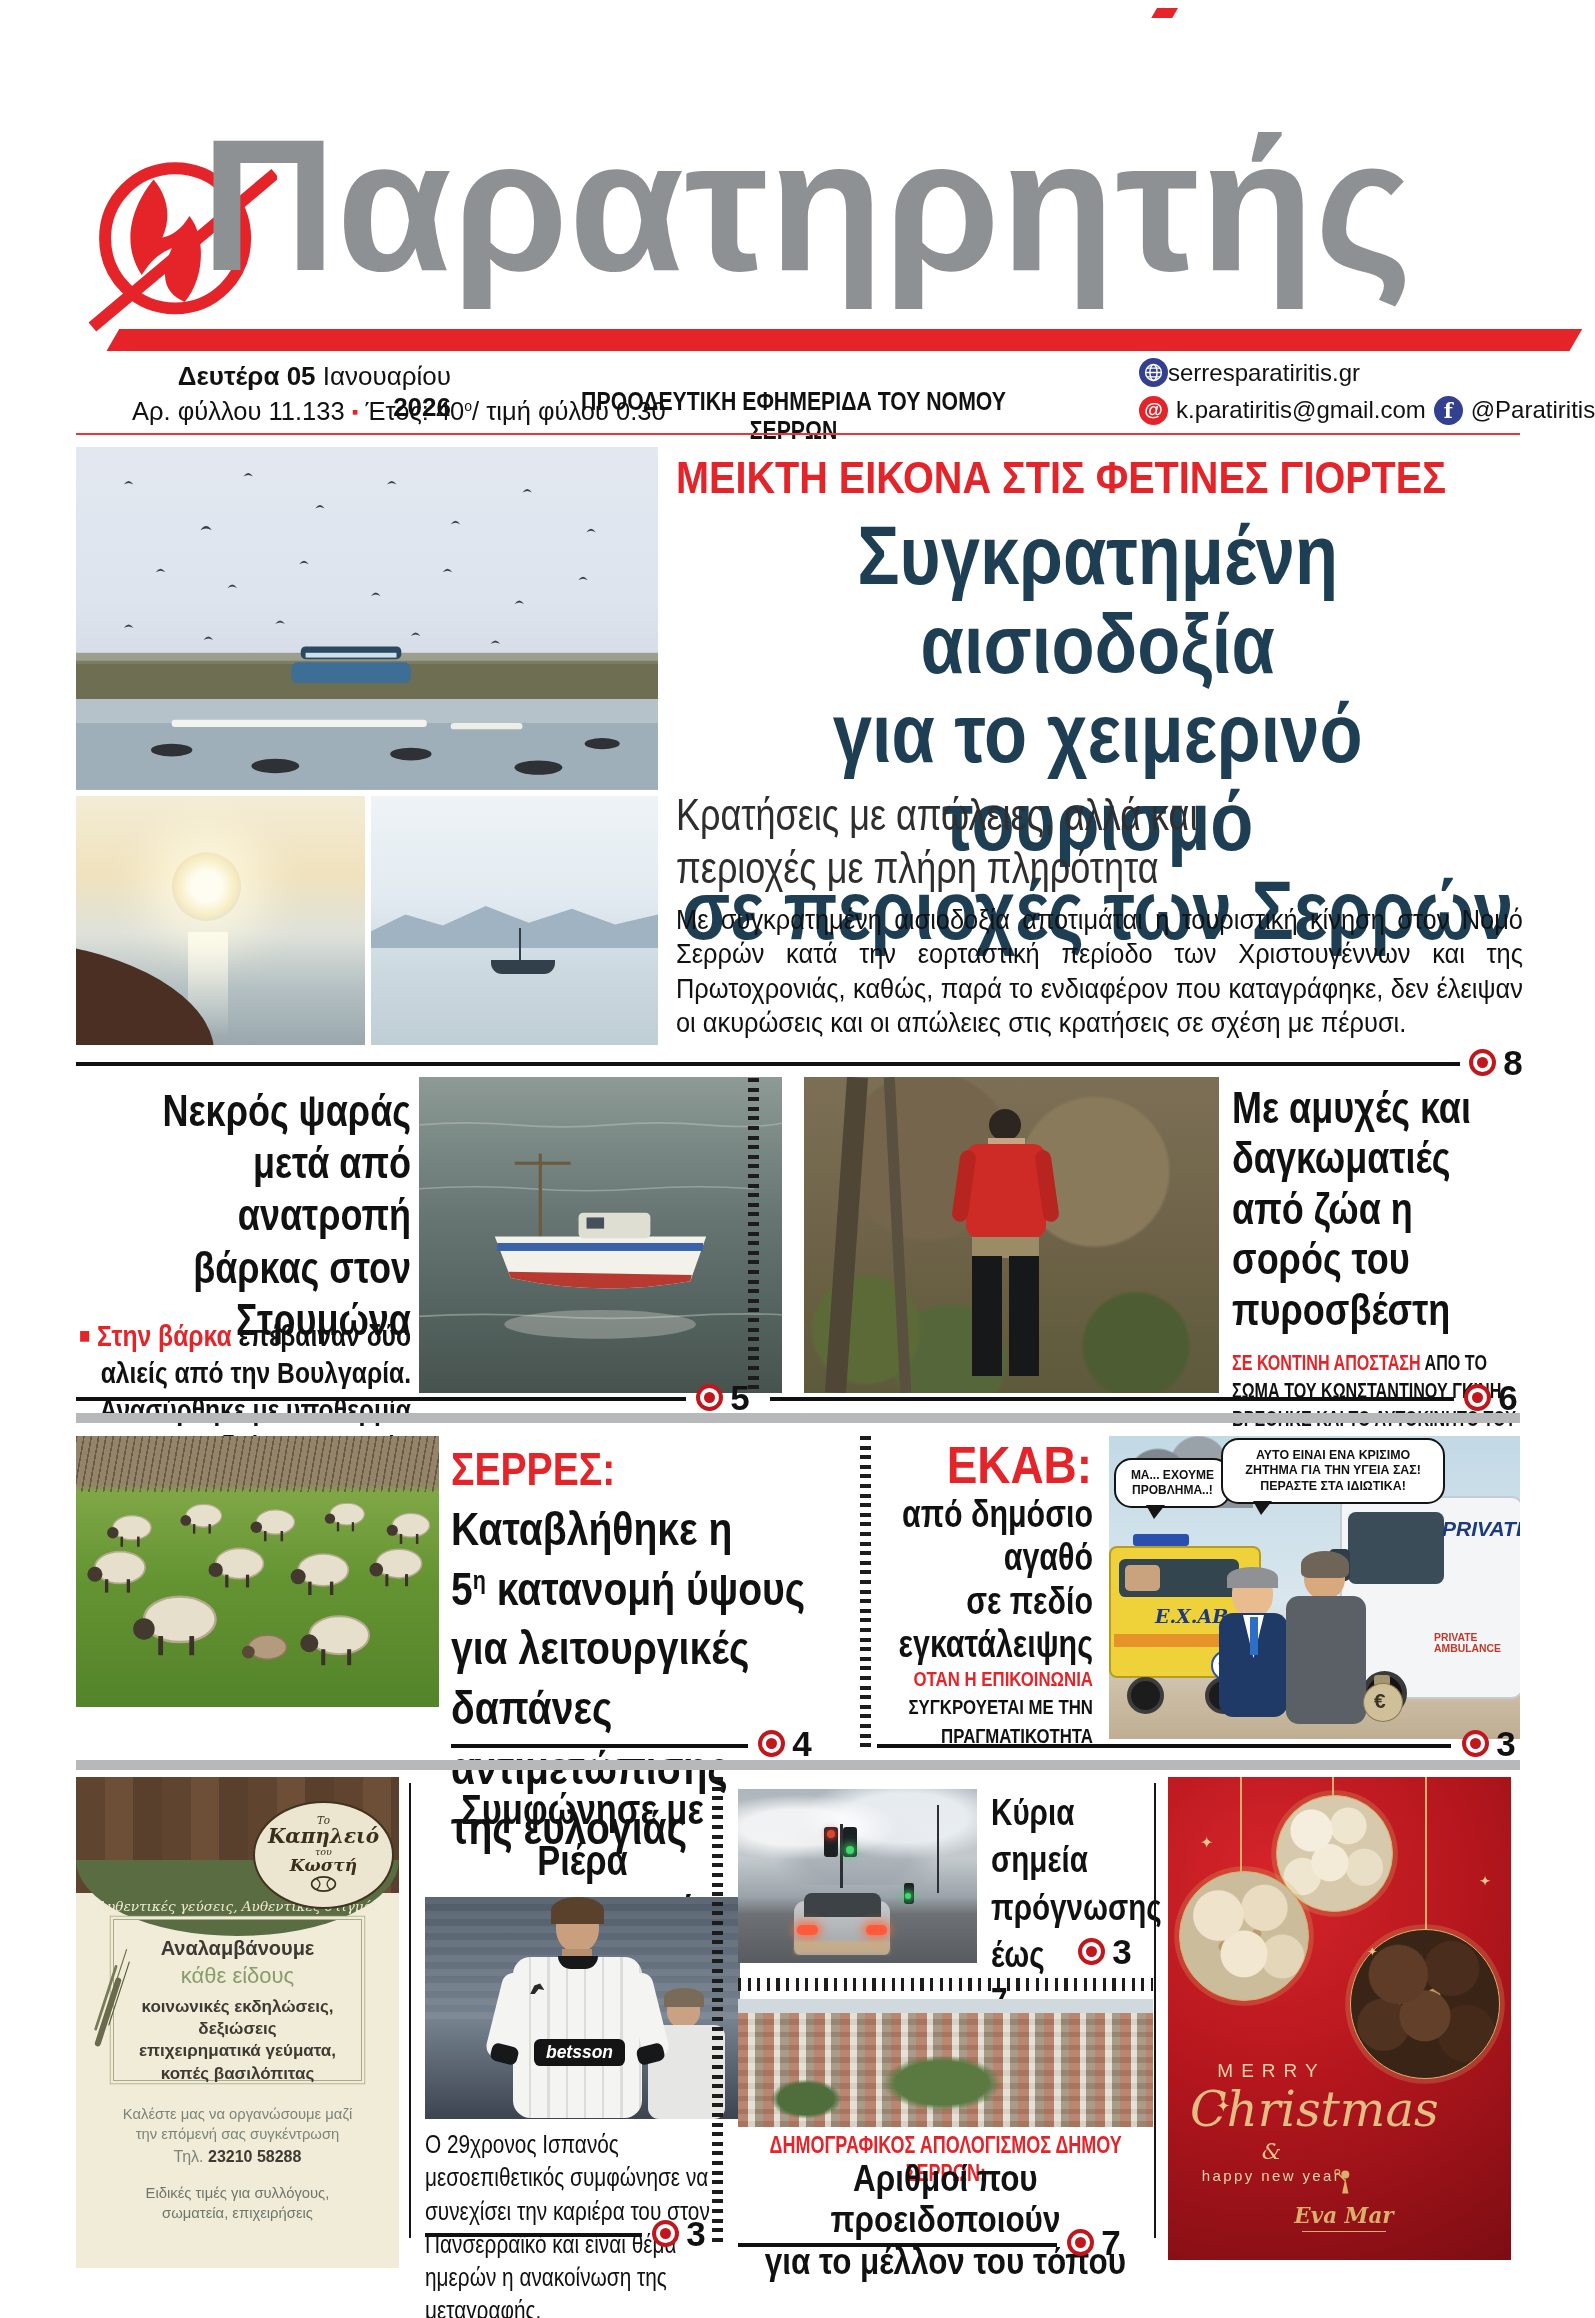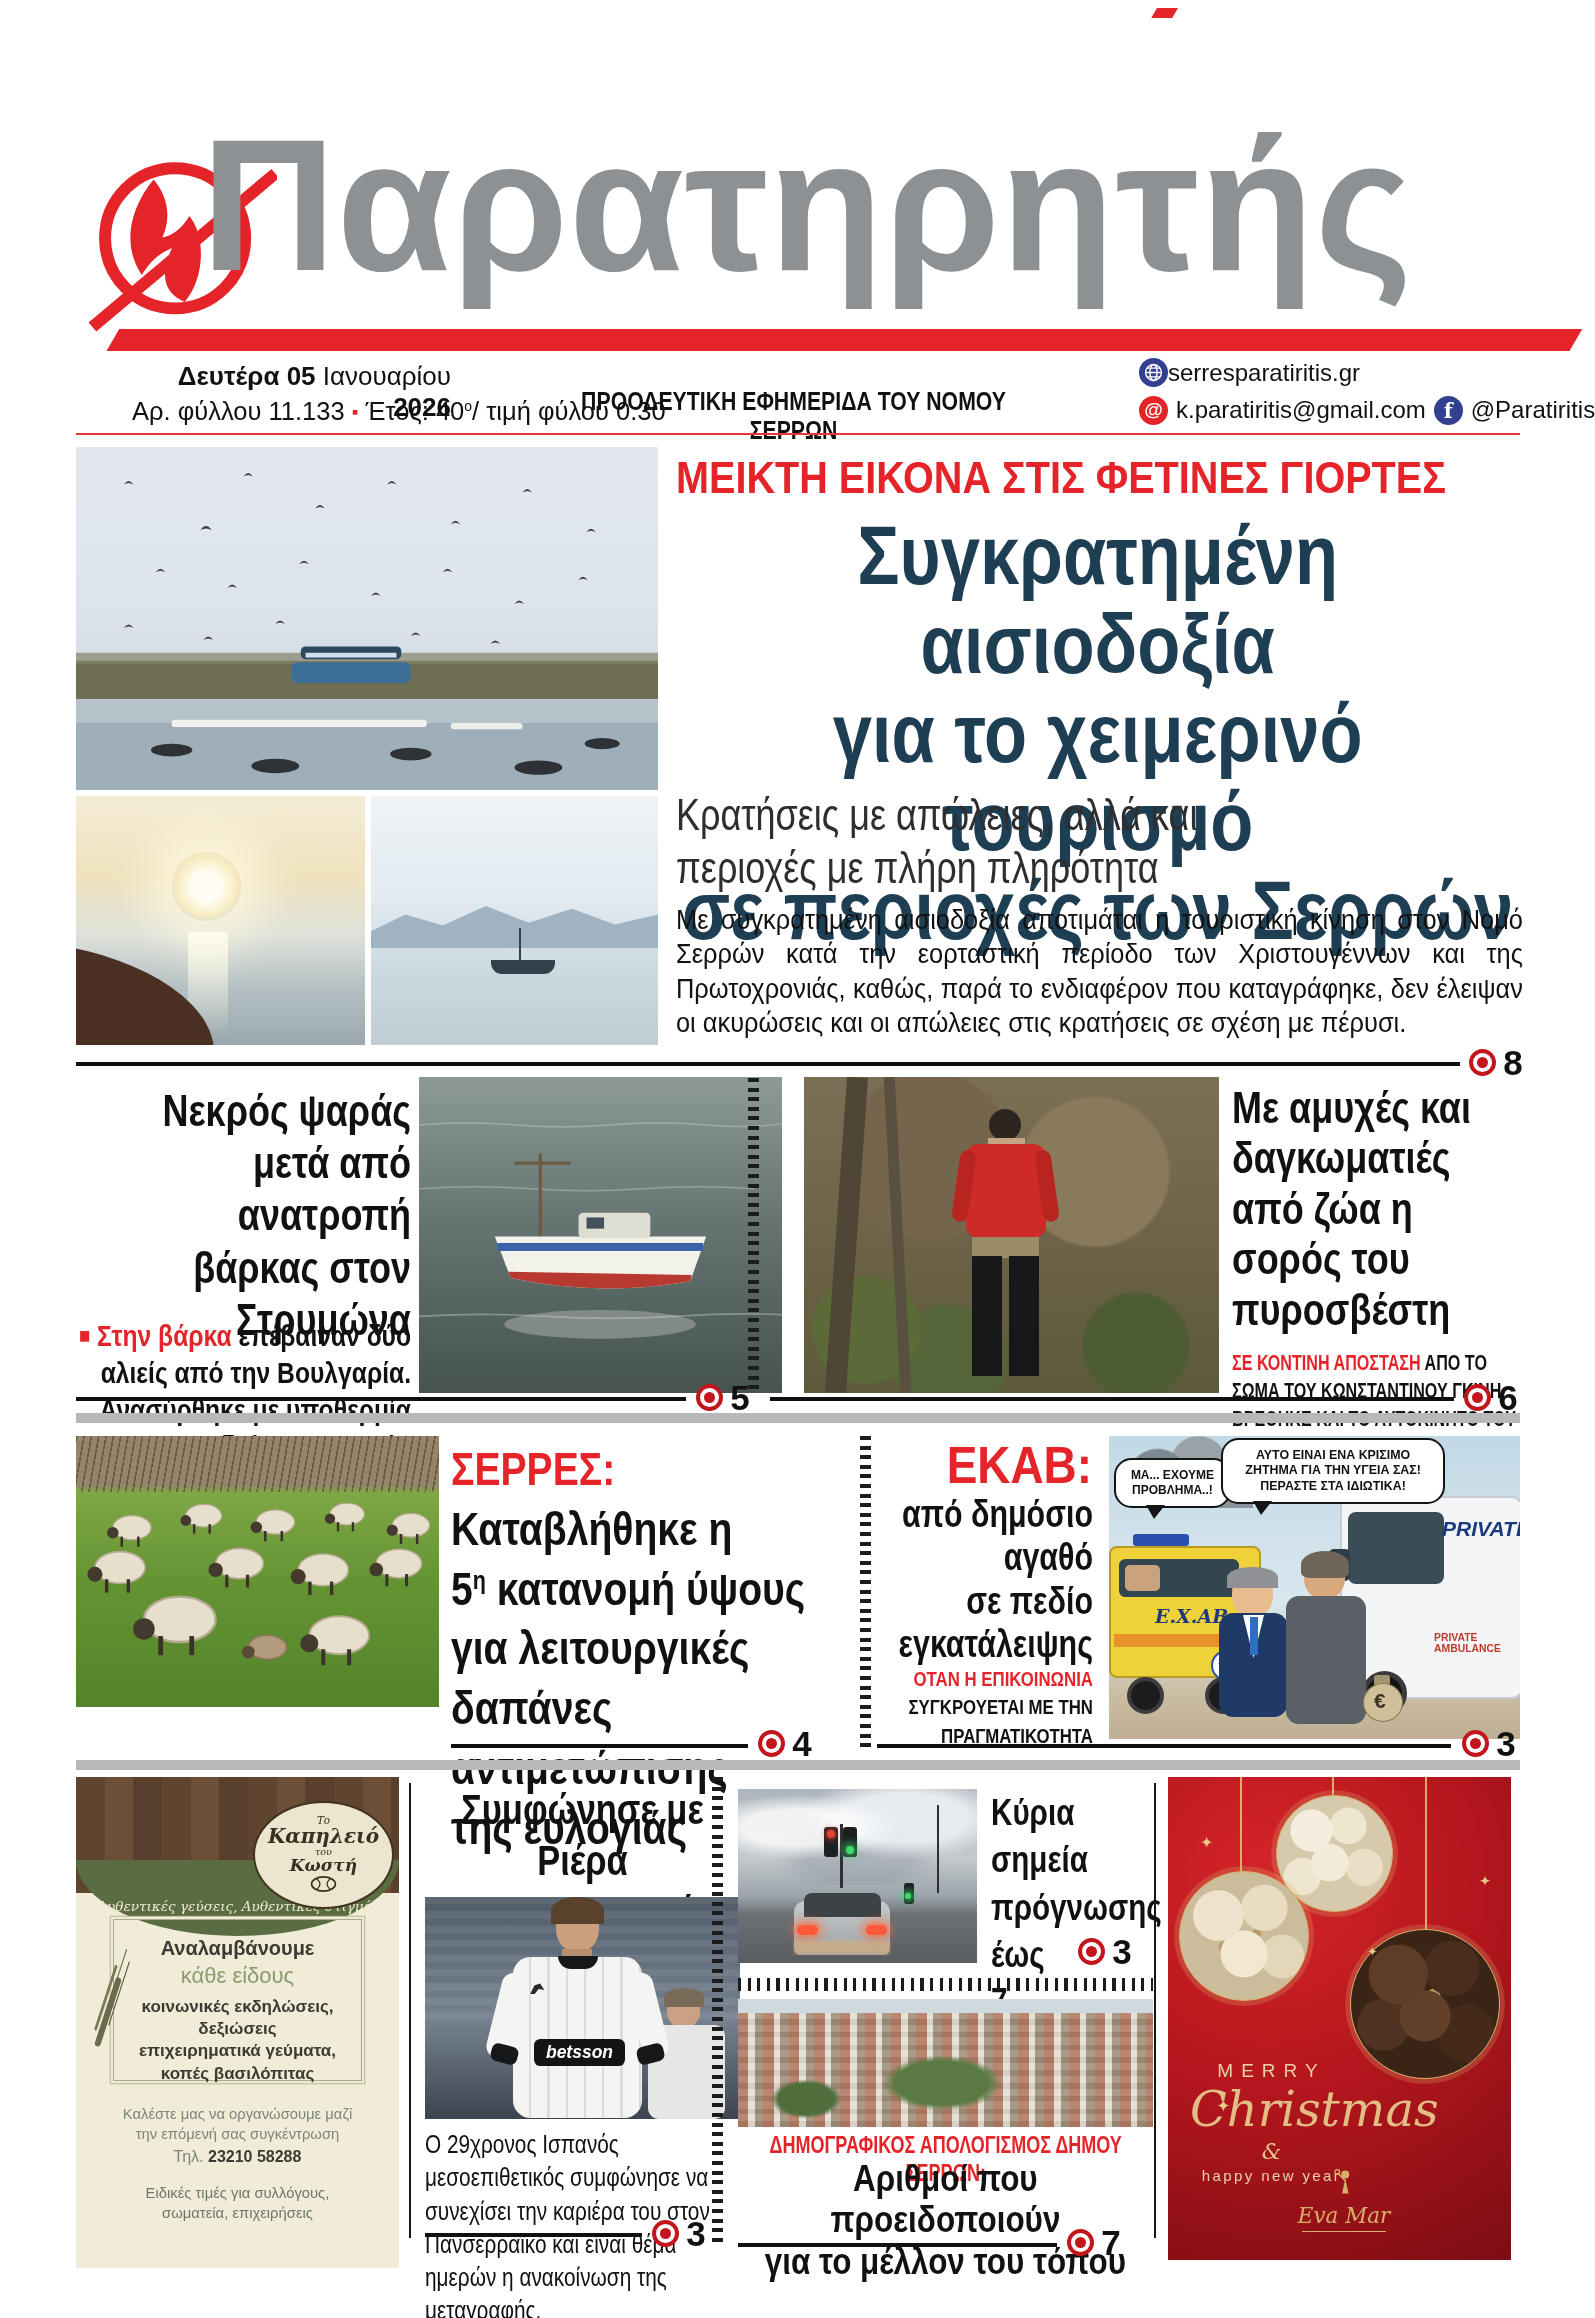--- a/index.html
+++ b/index.html
@@ -486,21 +486,21 @@
     <div class="abs" style="left:32px;top:56px;color:#e7c98e;font-size:16px;">✦</div>
     <div class="abs" style="left:199px;top:167px;color:#e7c98e;font-size:12.8px;">✦</div>
     <div class="abs" style="left:311px;top:96px;color:#e7c98e;font-size:14.4px;">✦</div>
     <div class="abs" style="left:48px;top:319px;color:#e7c98e;font-size:17.5px;">✦</div>
     <div class="abs" style="left:16px;top:283px;width:175px;text-align:center;color:#e7c98e;">
       <div style="font-size:19px;letter-spacing:8px;color:#e9d2a4;">MERRY</div>
       <div class="serifit" style="font-size:48px;line-height:1.15;color:#e2bd84;margin-left:6px;">Christmas</div>
       <div class="serifit" style="font-size:22px;margin-top:1.6px;">&amp;</div>
       <div style="font-size:15px;letter-spacing:2.4px;margin-top:3.2px;color:#e9d2a4;">happy new year</div>
     </div>
-    <div class="abs" style="left:120px;top:391px;width:112px;text-align:center;color:#d9b06b;">
+    <div class="abs" style="left:120px;top:391px;width:112px;text-align:center;color:#d9b06b;font-weight:bold;">
       <svg width="21" height="32" viewBox="0 0 26 40">
           <circle cx="14" cy="8" r="5" fill="#d9b06b"></circle>
           <path d="M14,13 L10,32 L18,32 Z" fill="#d9b06b"></path>
           <path d="M14,16 L4,6" stroke="#d9b06b" stroke-width="2"></path>
           <circle cx="4" cy="5" r="3" fill="none" stroke="#d9b06b" stroke-width="1.5"></circle>
         </svg>
       <div class="serifit" style="font-size:21.5px;">Eva Mar</div>
       <div style="height:0.8px;background:#d9b06b;margin:3.2px 14.4px 0;"></div>
     </div>
   </div>

